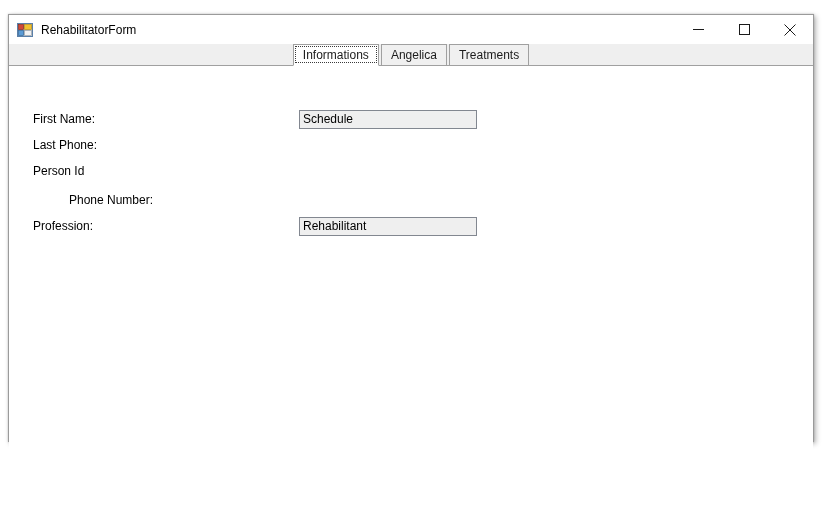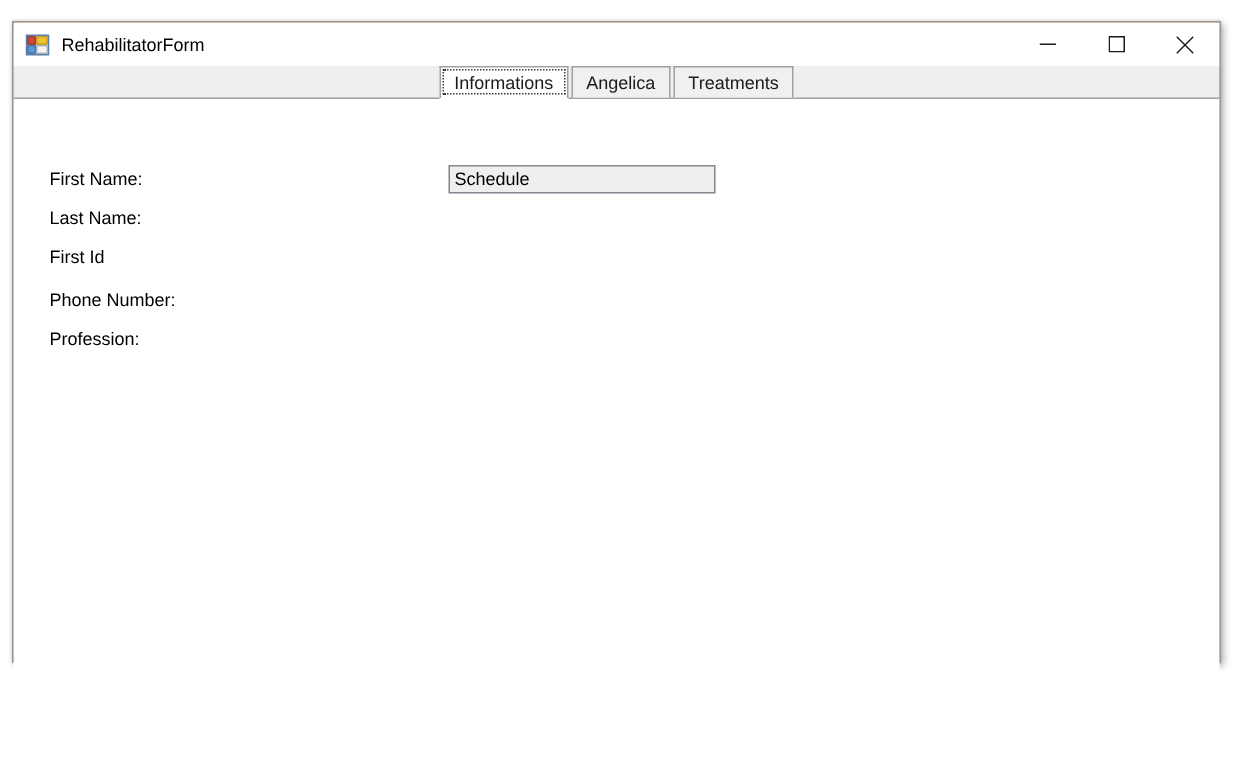--- a/index.html
+++ b/index.html
@@ -237,32 +237,33 @@
 
     <div class="tabpage">
       <div class="form-area">
 
         <div class="field-row" style="top:44px;">
           <span class="field-label">First Name:</span>
           <div class="field-box">Schedule</div>
         </div>
 
         <div class="field-row" style="top:70px;">
-          <span class="field-label">Last Name:</span>
+          <span class="field-label">Last Phone:</span>
         </div>
 
         <div class="field-row" style="top:96px;">
-          <span class="field-label">First Id</span>
-        </div>
-
-        <div class="field-row" style="top:125px;">
+          <span class="field-label">Person Id</span>
+        </div>
+
+        <div class="field-row" style="top:125px;margin-left:36px;">
           <span class="field-label">Phone Number:</span>
         </div>
 
         <div class="field-row" style="top:151px;">
           <span class="field-label">Profession:</span>
+          <div class="field-box">Rehabilitant</div>
         </div>
 
       </div>
     </div>
 
   </div>
 </div>
 
 </body></html>

